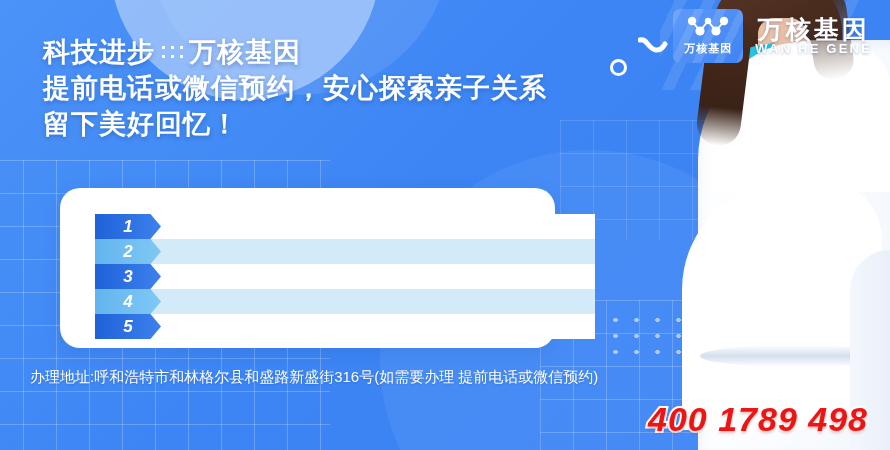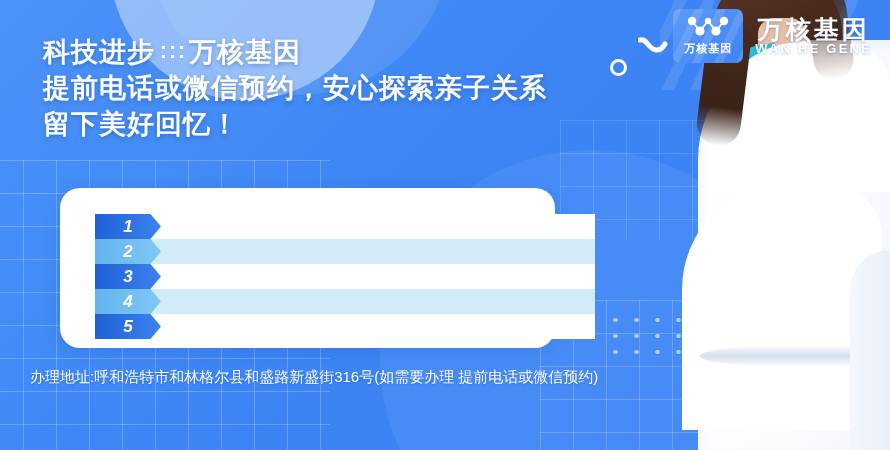--- a/index.html
+++ b/index.html
@@ -313,14 +313,15 @@
       <div class="badge badge-dark">
         <span>5</span>
       </div>
       <div class="row-text">省心 :支持男方特殊样本(指甲、毛发、牙刷、烟蒂、口香糖、精斑等)</div>
     </div>
 
   </div>
 
   <div class="address">办理地址:呼和浩特市和林格尔县和盛路新盛街316号(如需要办理 提前电话或微信预约)</div>
 
+  <div class="phone">400 1789 498</div>
 
 </div>
 
 </body></html>

